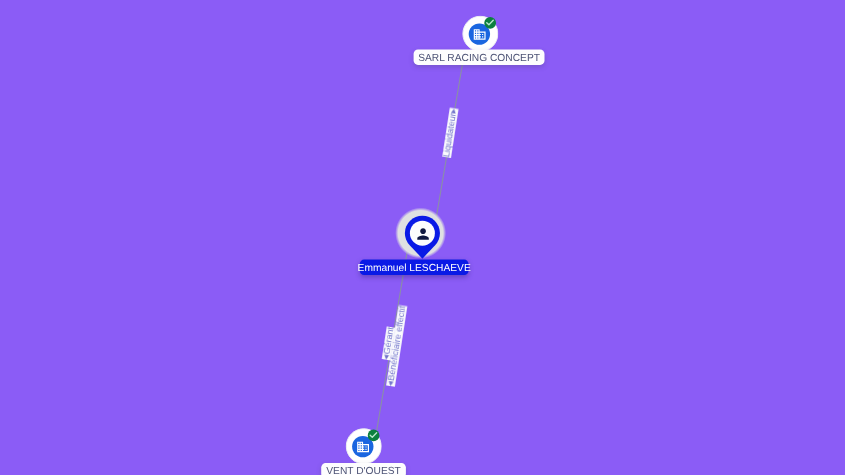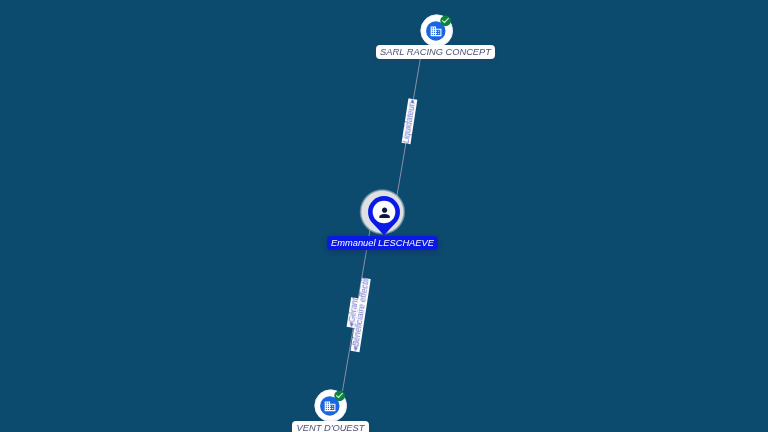--- a/index.html
+++ b/index.html
@@ -1,20 +1,20 @@
 <!DOCTYPE html>
 <html><head>
 <meta charset="utf-8">
 <style>
   html,body{margin:0;padding:0;}
   body{width:768px;height:432px;overflow:hidden;background:#fafbfd;
        font-family:"Liberation Sans",sans-serif;
        -webkit-font-smoothing:antialiased;}
-  #stage{position:relative;width:768px;height:432px;background:#0c4a6e;
-       transform:translateZ(0);font-style:italic;}
+  #stage{position:relative;width:768px;height:432px;background:#8b5cf6;
+       transform:translateZ(0);}
   svg.layer{position:absolute;left:0;top:0;width:768px;height:432px;overflow:visible;}
   .node{position:absolute;}
   .nodelabel{position:absolute;white-space:nowrap;font-size:9.3px;line-height:9px;
     border-radius:4px;display:flex;align-items:center;justify-content:center;
     will-change:transform;
     height:14.3px;box-sizing:border-box;}
   .co-label{background:#fdfdfe;color:#4d5375;box-shadow:0 2px 5px rgba(60,64,90,.26);}
   .pr-label{background:#0a1ae6;color:#ffffff;box-shadow:0 2px 5px rgba(30,30,100,.36);}
   .edgelabel{position:absolute;font-size:8.2px;color:#7274cb;white-space:nowrap;will-change:transform;
     transform-origin:0 100%;line-height:8px;background:#fafbfd;}
@@ -60,21 +60,21 @@
       <circle cx="23.4" cy="23.85" r="23.2" fill="url(#halo)"></circle>
       <g transform="translate(25 24)">
         <path d="M -11.56 10.99 A 15.95 15.95 0 1 1 11.56 10.99 L 0 23.15 Z" fill="#0a1ae6"></path>
         <circle cx="0" cy="0" r="11.35" fill="#fcfcfd"></circle>
       </g>
       <g transform="translate(25.6 24.8) scale(0.655) translate(-12 -12)">
         <path fill="#101840" d="M12 12c2.21 0 4-1.79 4-4s-1.79-4-4-4-4 1.79-4 4 1.79 4 4 4zm0 2c-2.67 0-8 1.34-8 4v2h16v-2c0-2.66-5.33-4-8-4z"></path>
       </g>
     </svg>
   </div>
-  <div class="nodelabel pr-label" style="left:326.8px;top:236.3px;width:111px;">Emmanuel LESCHAEVE</div>
+  <div class="nodelabel pr-label" style="left:326.8px;top:236.3px;width:99px;">Emmanuel LESCHAEVE</div>
 
   <div class="node" style="left:313.95px;top:388.75px;width:33.4px;height:33.4px;">
     <svg width="33.4" height="33.4" viewBox="0 0 34 34" xmlns="http://www.w3.org/2000/svg">
       <circle cx="17" cy="17" r="16.2" fill="#ffffff" stroke="#eceef3" stroke-width="0.9"></circle>
       <circle cx="16.1" cy="17.3" r="9.9" fill="#1a66e0"></circle>
       <g transform="translate(16.35 17.65) scale(0.548) translate(-12 -12)">
         <path fill="#ffffff" d="M12 7V3H2v18h20V7H12zM6 19H4v-2h2v2zm0-4H4v-2h2v2zm0-4H4V9h2v2zm0-4H4V5h2v2zm4 12H8v-2h2v2zm0-4H8v-2h2v2zm0-4H8V9h2v2zm0-4H8V5h2v2zm10 12h-8v-2h2v-2h-2v-2h2v-2h-2V9h8v10zm-2-8h-2v2h2v-2zm0 4h-2v2h2v-2z"></path>
       </g>
     </svg>
     <svg style="position:absolute;left:19.9px;top:1.7px;" width="12" height="12" viewBox="0 0 12 12">

